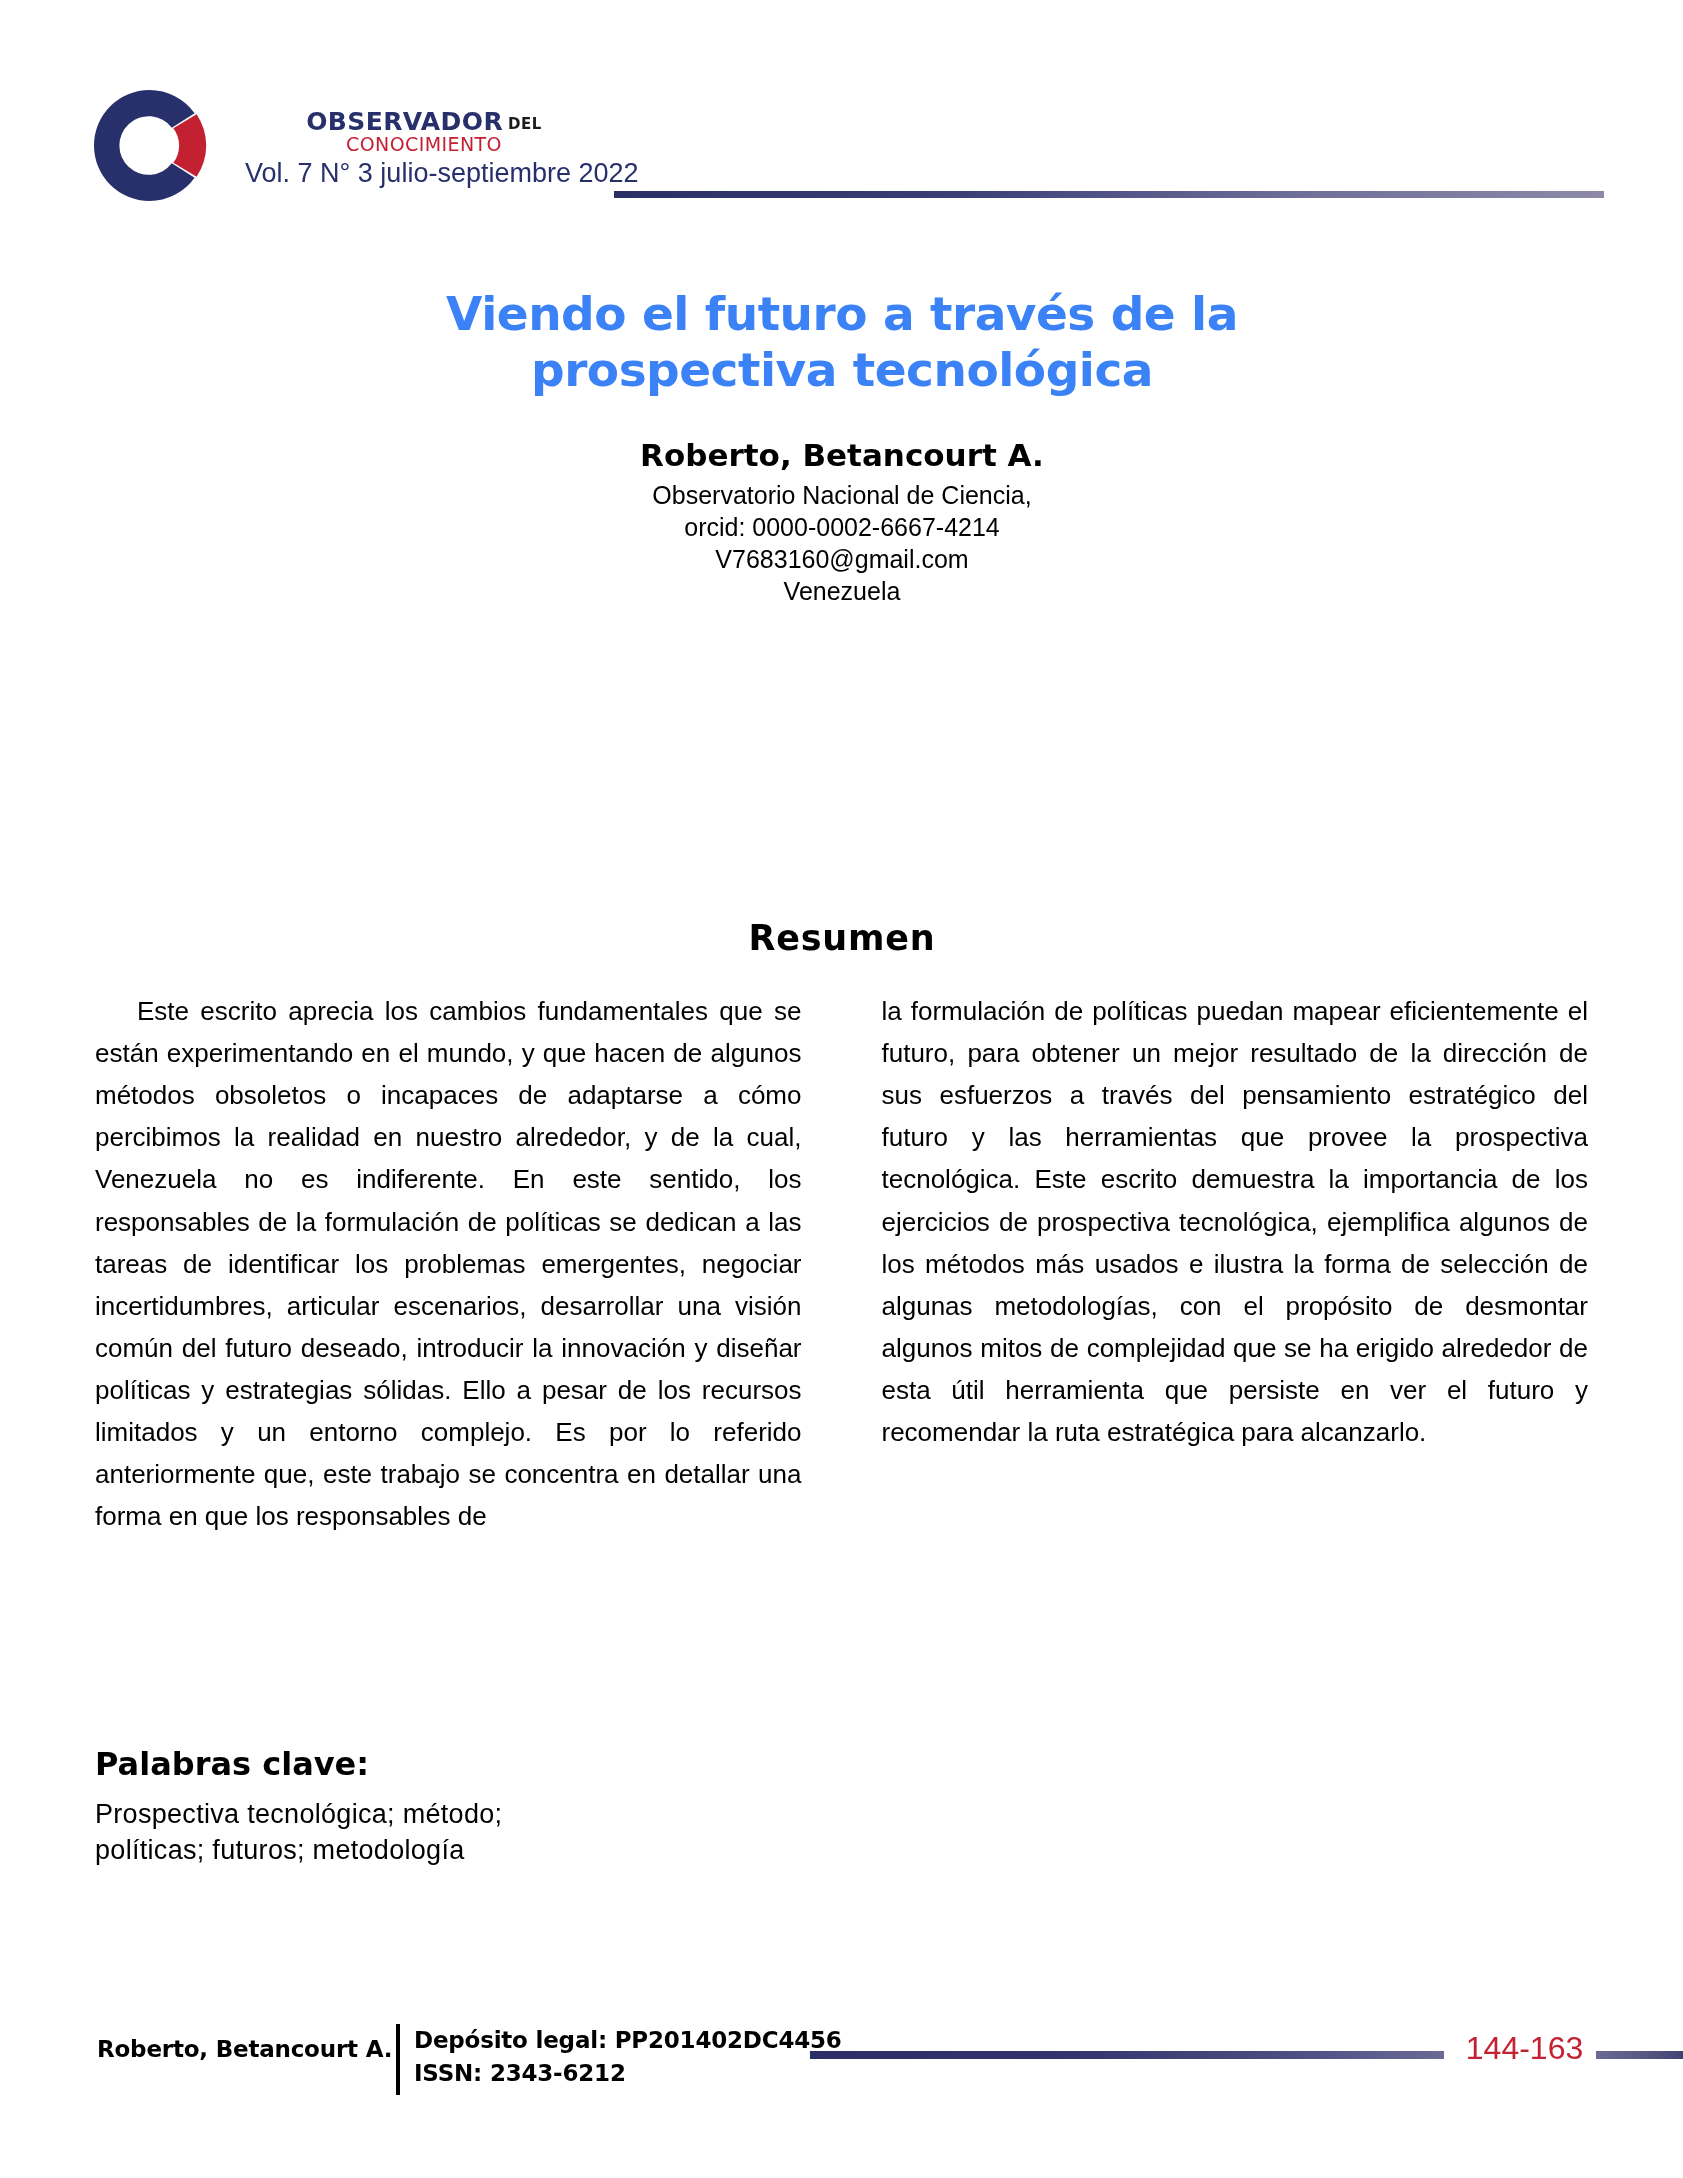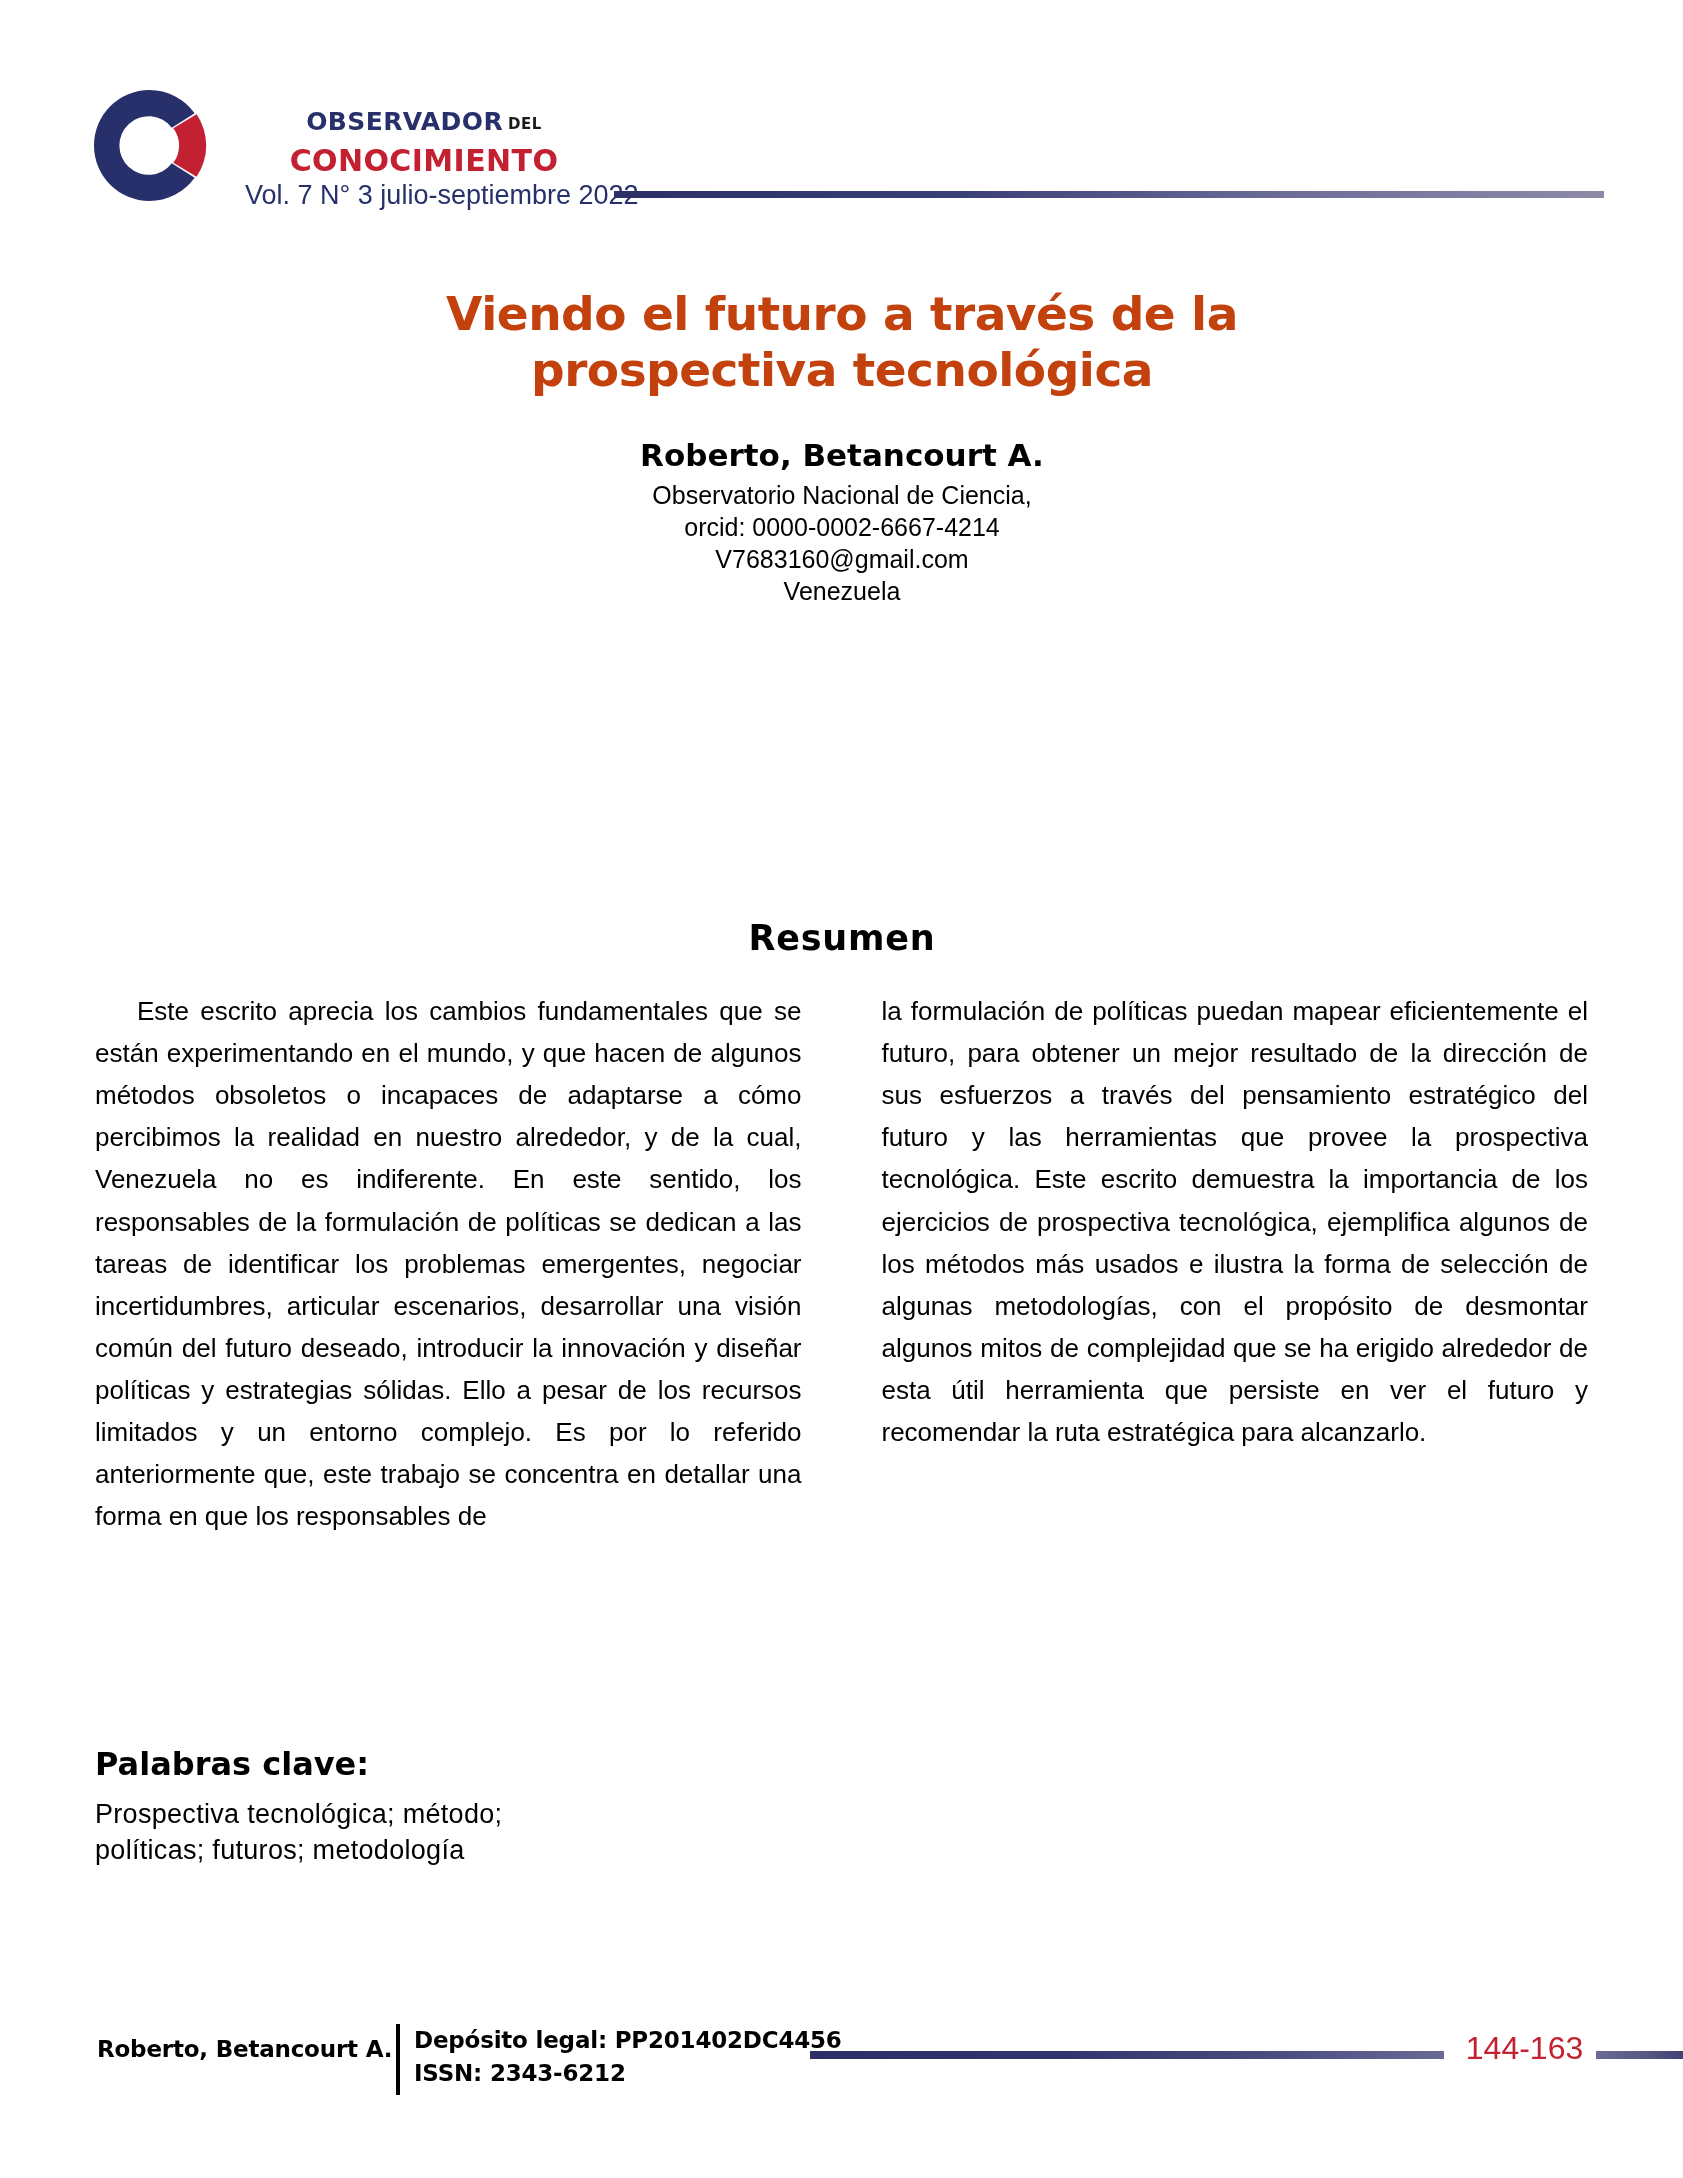--- a/index.html
+++ b/index.html
@@ -61,26 +61,26 @@
   }
   .brand-line1 .del {
     font-size: 15px;
     letter-spacing: 0.5px;
     color: #1b1b1b;
     vertical-align: 1px;
     margin-left: 5px;
   }
   .brand-line2 {
     font-family: "DejaVu Sans", sans-serif;
-    font-weight: bold;
-    font-size: 30px;
+    font-weight: normal;
+    font-size: 19px;
     letter-spacing: 0.4px;
     color: #c32032;
     line-height: 1.05;
-    margin-top: 11px;
+    margin-top: 1px;
     white-space: nowrap;
   }
   .brand-vol {
     font-family: "Liberation Sans", sans-serif;
     font-size: 27px;
     color: #27306b;
     margin-top: 3px;
     white-space: nowrap;
     margin-left: 29px;
   }
@@ -98,21 +98,21 @@
   .article-title {
     position: absolute;
     left: 347px;
     top: 255px;
     width: 990px;
     text-align: center;
     font-family: "DejaVu Sans", sans-serif;
     font-weight: bold;
     font-size: 47px;
     line-height: 1.18;
-    color: #c2410c;
+    color: #3b82f6;
     letter-spacing: -0.5px;
   }
 
   
   .author-block {
     position: absolute;
     left: 347px;
     top: 436px;
     width: 990px;
     text-align: center;

